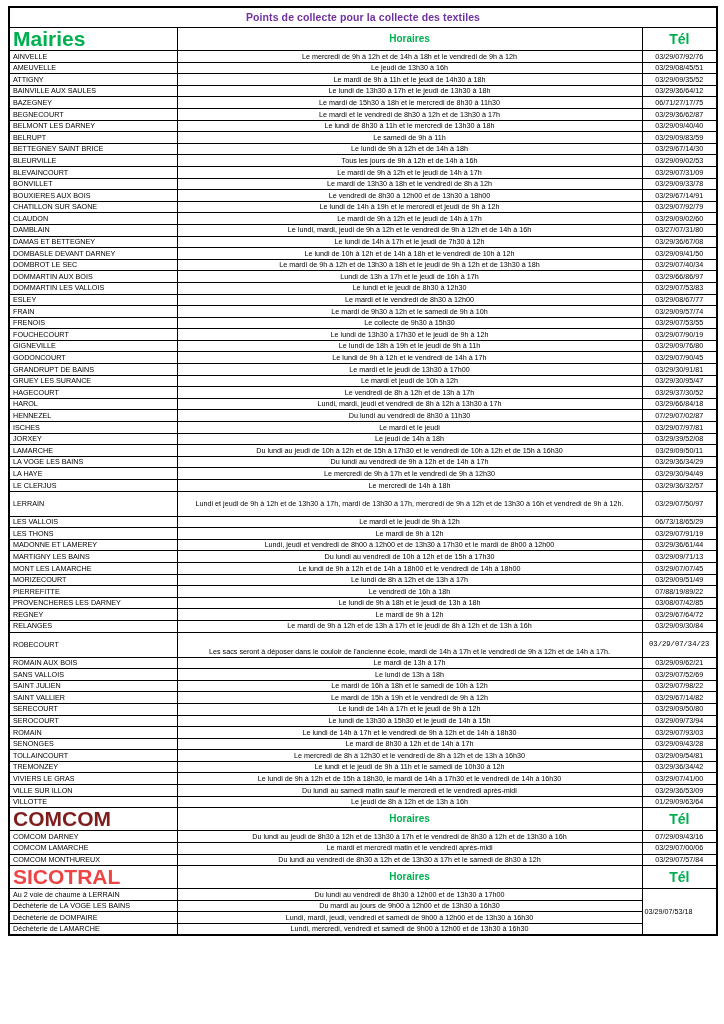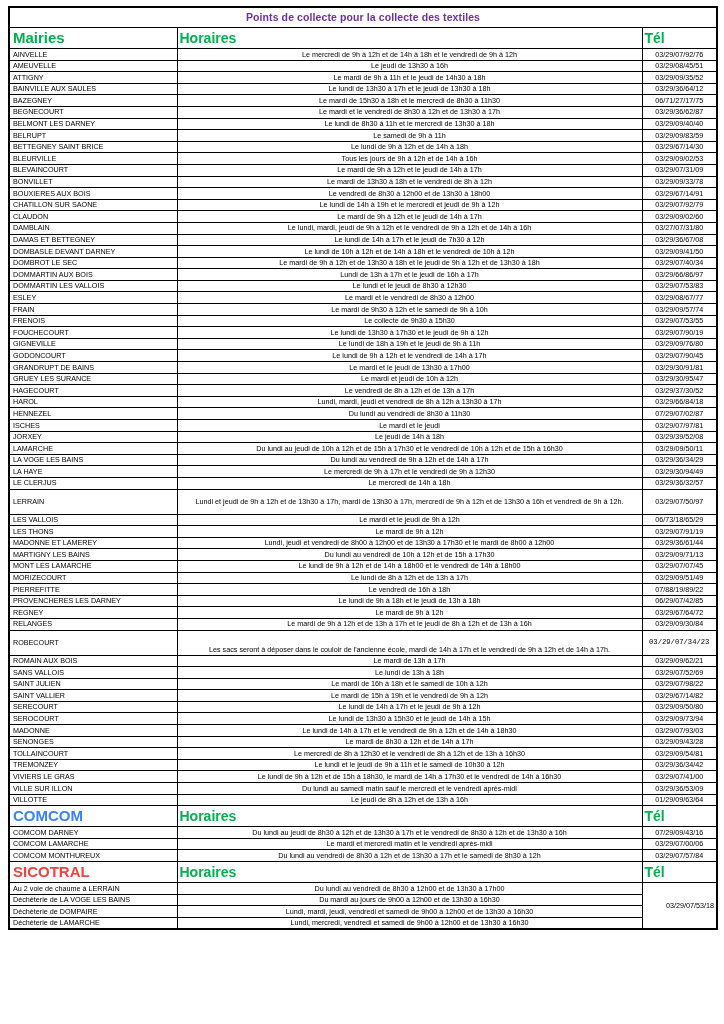--- a/index.html
+++ b/index.html
@@ -49,36 +49,36 @@
     height: 19px;
     letter-spacing: .1px;
   }
 
   
   .hdr {
     height: 21px;
   }
   .hdr .hdr-name {
     color: #00B050;
-    font-size: 15px;
+    font-size: 21px;
     font-weight: bold;
     text-align: left;
     padding-left: 3px;
   }
   .hdr .hdr-hours {
     color: #00B050;
-    font-size: 14px;
+    font-size: 10px;
     font-weight: bold;
-    text-align: left;
+    text-align: center;
   }
   .hdr .hdr-tel {
     color: #00B050;
     font-size: 14px;
     font-weight: bold;
-    text-align: left;
+    text-align: center;
   }
 
   
   tr.row { height: 11.6px; }
   td.cell-name {
     font-size: 7.2px;
     text-align: left;
     white-space: nowrap;
     padding-left: 3px;
     overflow: hidden;
@@ -100,21 +100,21 @@
   tr.tall-bottom td.cell-hours {
     white-space: normal;
     vertical-align: bottom;
     padding-bottom: 1px;
   }
   tr.tall-bottom td.cell-name { vertical-align: middle; }
   tr.tall-bottom td.cell-tel { vertical-align: middle; font-family: Liberation Mono, monospace; }
 
   td.tel-merged {
     font-size: 7.2px;
-    text-align: right;
+    text-align: left;
     vertical-align: middle;
   }
 </style>
 </head>
 <body>
 
 <div class="page">
   <table class="sheet">
     <colgroup>
       <col class="c-name">
@@ -356,21 +356,21 @@
           <td class="cell-tel">03/29/09/51/49</td>
         </tr>
         <tr class="row">
           <td class="cell-name">PIERREFITTE</td>
           <td class="cell-hours">Le vendredi de 16h à 18h</td>
           <td class="cell-tel">07/88/19/89/22</td>
         </tr>
         <tr class="row">
           <td class="cell-name">PROVENCHERES LES DARNEY</td>
           <td class="cell-hours">Le lundi de 9h à 18h et le jeudi de 13h à 18h</td>
-          <td class="cell-tel">06/29/07/42/85</td>
+          <td class="cell-tel">03/08/07/42/85</td>
         </tr>
         <tr class="row">
           <td class="cell-name">REGNEY</td>
           <td class="cell-hours">Le mardi de 9h à 12h</td>
           <td class="cell-tel">03/29/67/64/72</td>
         </tr>
         <tr class="row">
           <td class="cell-name">RELANGES</td>
           <td class="cell-hours">Le mardi de 9h à 12h et de 13h à 17h et le jeudi de 8h à 12h et de 13h à 16h</td>
           <td class="cell-tel">03/29/09/30/84</td>
@@ -404,21 +404,21 @@
           <td class="cell-name">SERECOURT</td>
           <td class="cell-hours">Le lundi de 14h à 17h et le jeudi de 9h à 12h</td>
           <td class="cell-tel">03/29/09/50/80</td>
         </tr>
         <tr class="row">
           <td class="cell-name">SEROCOURT</td>
           <td class="cell-hours">Le lundi de 13h30 à 15h30 et le jeudi de 14h à 15h</td>
           <td class="cell-tel">03/29/09/73/94</td>
         </tr>
         <tr class="row">
-          <td class="cell-name">MADONNE</td>
+          <td class="cell-name">ROMAIN</td>
           <td class="cell-hours">Le lundi de 14h à 17h et le vendredi de 9h à 12h et de 14h à 18h30</td>
           <td class="cell-tel">03/29/07/93/03</td>
         </tr>
         <tr class="row">
           <td class="cell-name">SENONGES</td>
           <td class="cell-hours">Le mardi de 8h30 à 12h et de 14h à 17h</td>
           <td class="cell-tel">03/29/09/43/28</td>
         </tr>
         <tr class="row">
           <td class="cell-name">TOLLAINCOURT</td>
@@ -439,21 +439,21 @@
           <td class="cell-name">VILLE SUR ILLON</td>
           <td class="cell-hours">Du lundi au samedi matin sauf le mercredi et le vendredi après-midi</td>
           <td class="cell-tel">03/29/36/53/09</td>
         </tr>
         <tr class="row">
           <td class="cell-name">VILLOTTE</td>
           <td class="cell-hours">Le jeudi de 8h à 12h et de 13h à 16h</td>
           <td class="cell-tel">01/29/09/63/64</td>
         </tr>
         <tr class="hdr">
-          <td class="hdr-name" style="color: #3b82f6;">COMCOM</td>
+          <td class="hdr-name" style="color: #7f1d1d;">COMCOM</td>
           <td class="hdr-hours" style="color: rgb(0, 176, 80);">Horaires</td>
           <td class="hdr-tel" style="color: rgb(0, 176, 80);">Tél</td>
         </tr>
         <tr class="row">
           <td class="cell-name">COMCOM DARNEY</td>
           <td class="cell-hours">Du lundi au jeudi de 8h30 à 12h et de 13h30 à 17h et le vendredi de 8h30 à 12h et de 13h30 à 16h</td>
           <td class="cell-tel">07/29/09/43/16</td>
         </tr>
         <tr class="row">
           <td class="cell-name">COMCOM LAMARCHE</td>

